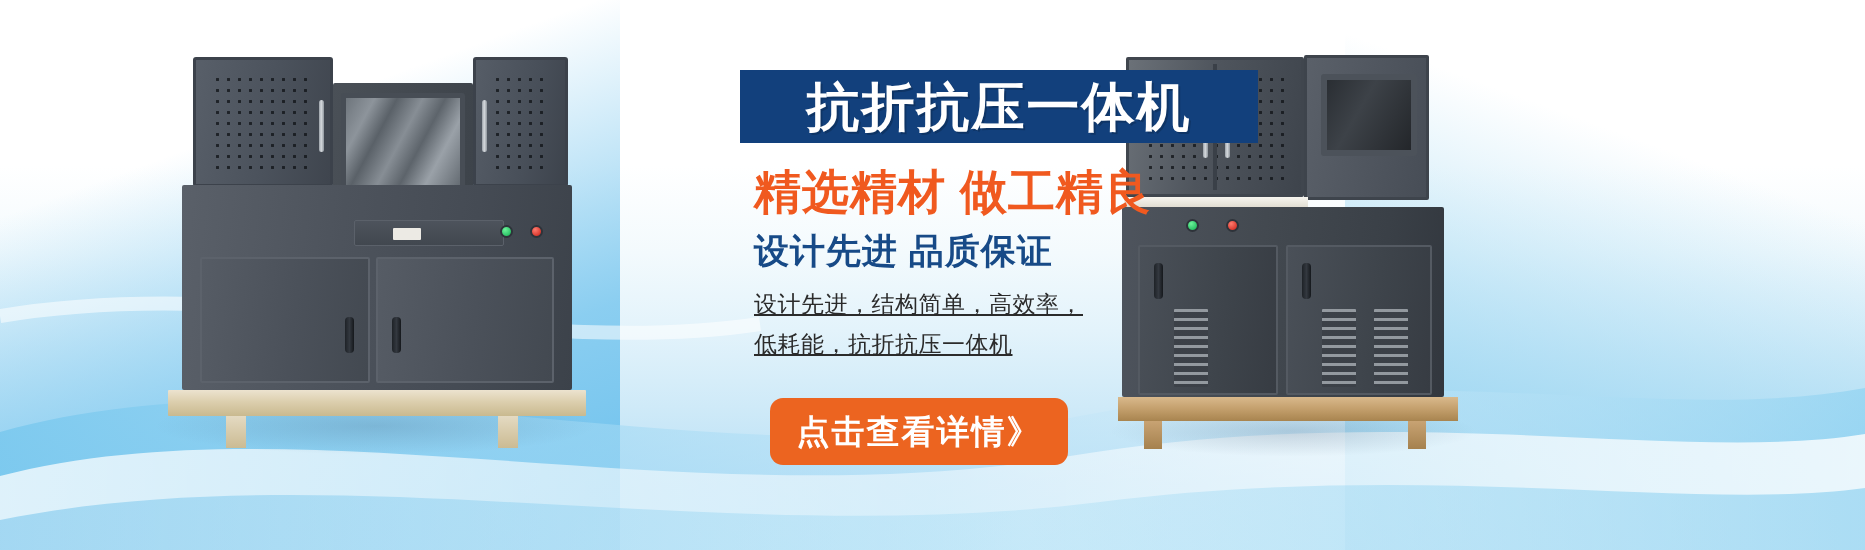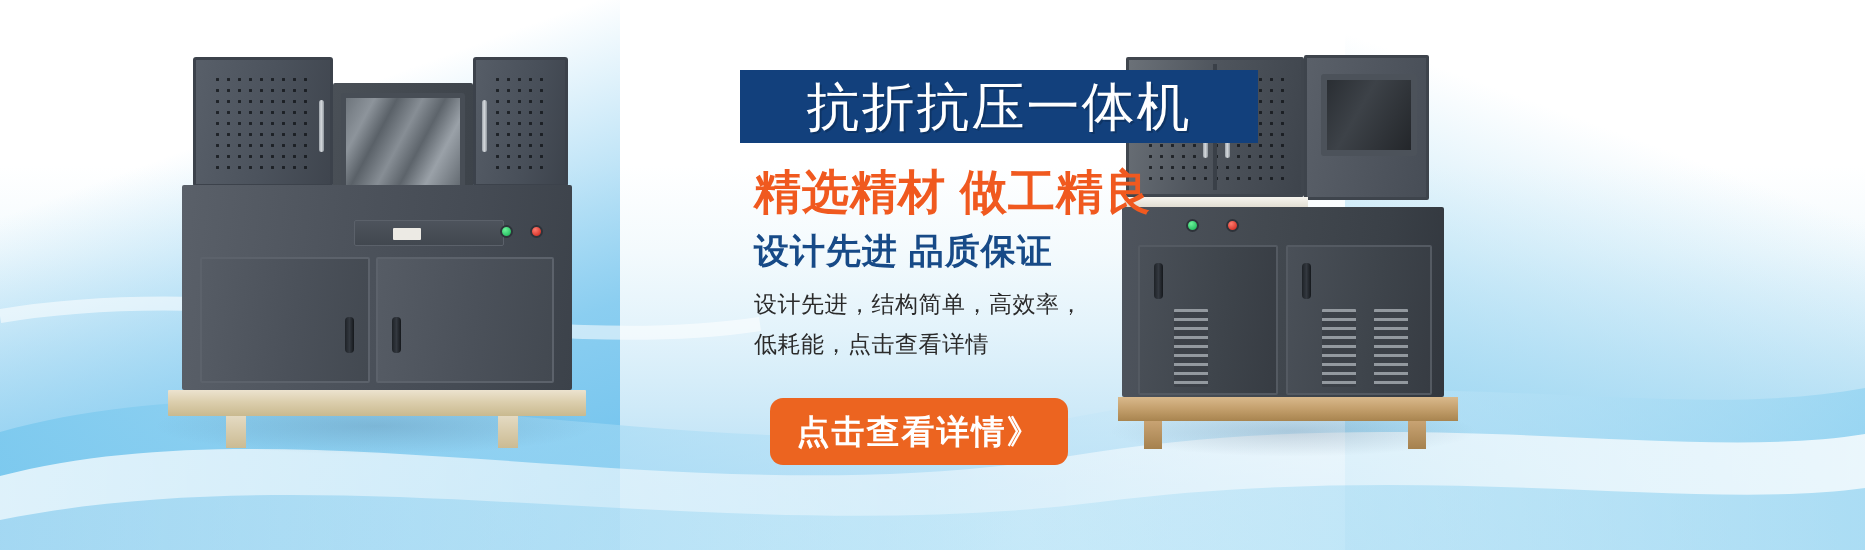--- a/index.html
+++ b/index.html
@@ -50,21 +50,21 @@
     background: #12407c;
     width: 518px;
     height: 73px;
     display: flex;
     align-items: center;
     justify-content: center;
   }
   .title-bar .title-text {
     color: #ffffff;
     font-size: 53px;
-    font-weight: normal;
+    font-weight: bold;
     letter-spacing: 2px;
     line-height: 1;
     text-shadow: 2px 2px 0 rgba(0,0,0,.18);
   }
 
   .sub-orange {
     margin-top: 22px;
     margin-left: 14px;
     color: #f0591f;
     font-size: 47px;
@@ -81,20 +81,21 @@
     letter-spacing: 1px;
     line-height: 1.15;
   }
   .desc {
     margin-top: 14px;
     margin-left: 14px;
     color: #2b2b2b;
     font-size: 23px;
     line-height: 1.72;
     letter-spacing: .5px;
+    text-decoration: underline;
   }
   .desc div { white-space: nowrap; }
 
   .cta {
     position: absolute;
     left: 770px; top: 398px;
     width: 298px; height: 67px;
     background: #ec6420;
     border-radius: 13px;
     display: flex;
@@ -390,21 +391,21 @@
     <div class="title-bar">
       <span class="title-text">抗折抗压一体机</span>
     </div>
 
     <div class="sub-orange">精选精材 做工精良</div>
 
     <div class="sub-blue">设计先进 品质保证</div>
 
     <div class="desc">
       <div>设计先进，结构简单，高效率，</div>
-      <div>低耗能，点击查看详情</div>
+      <div>低耗能，抗折抗压一体机</div>
     </div>
   </div>
 
   <button class="cta">
     <span class="cta-text">点击查看详情》</span>
   </button>
 
 </div>
 
 </body></html>

